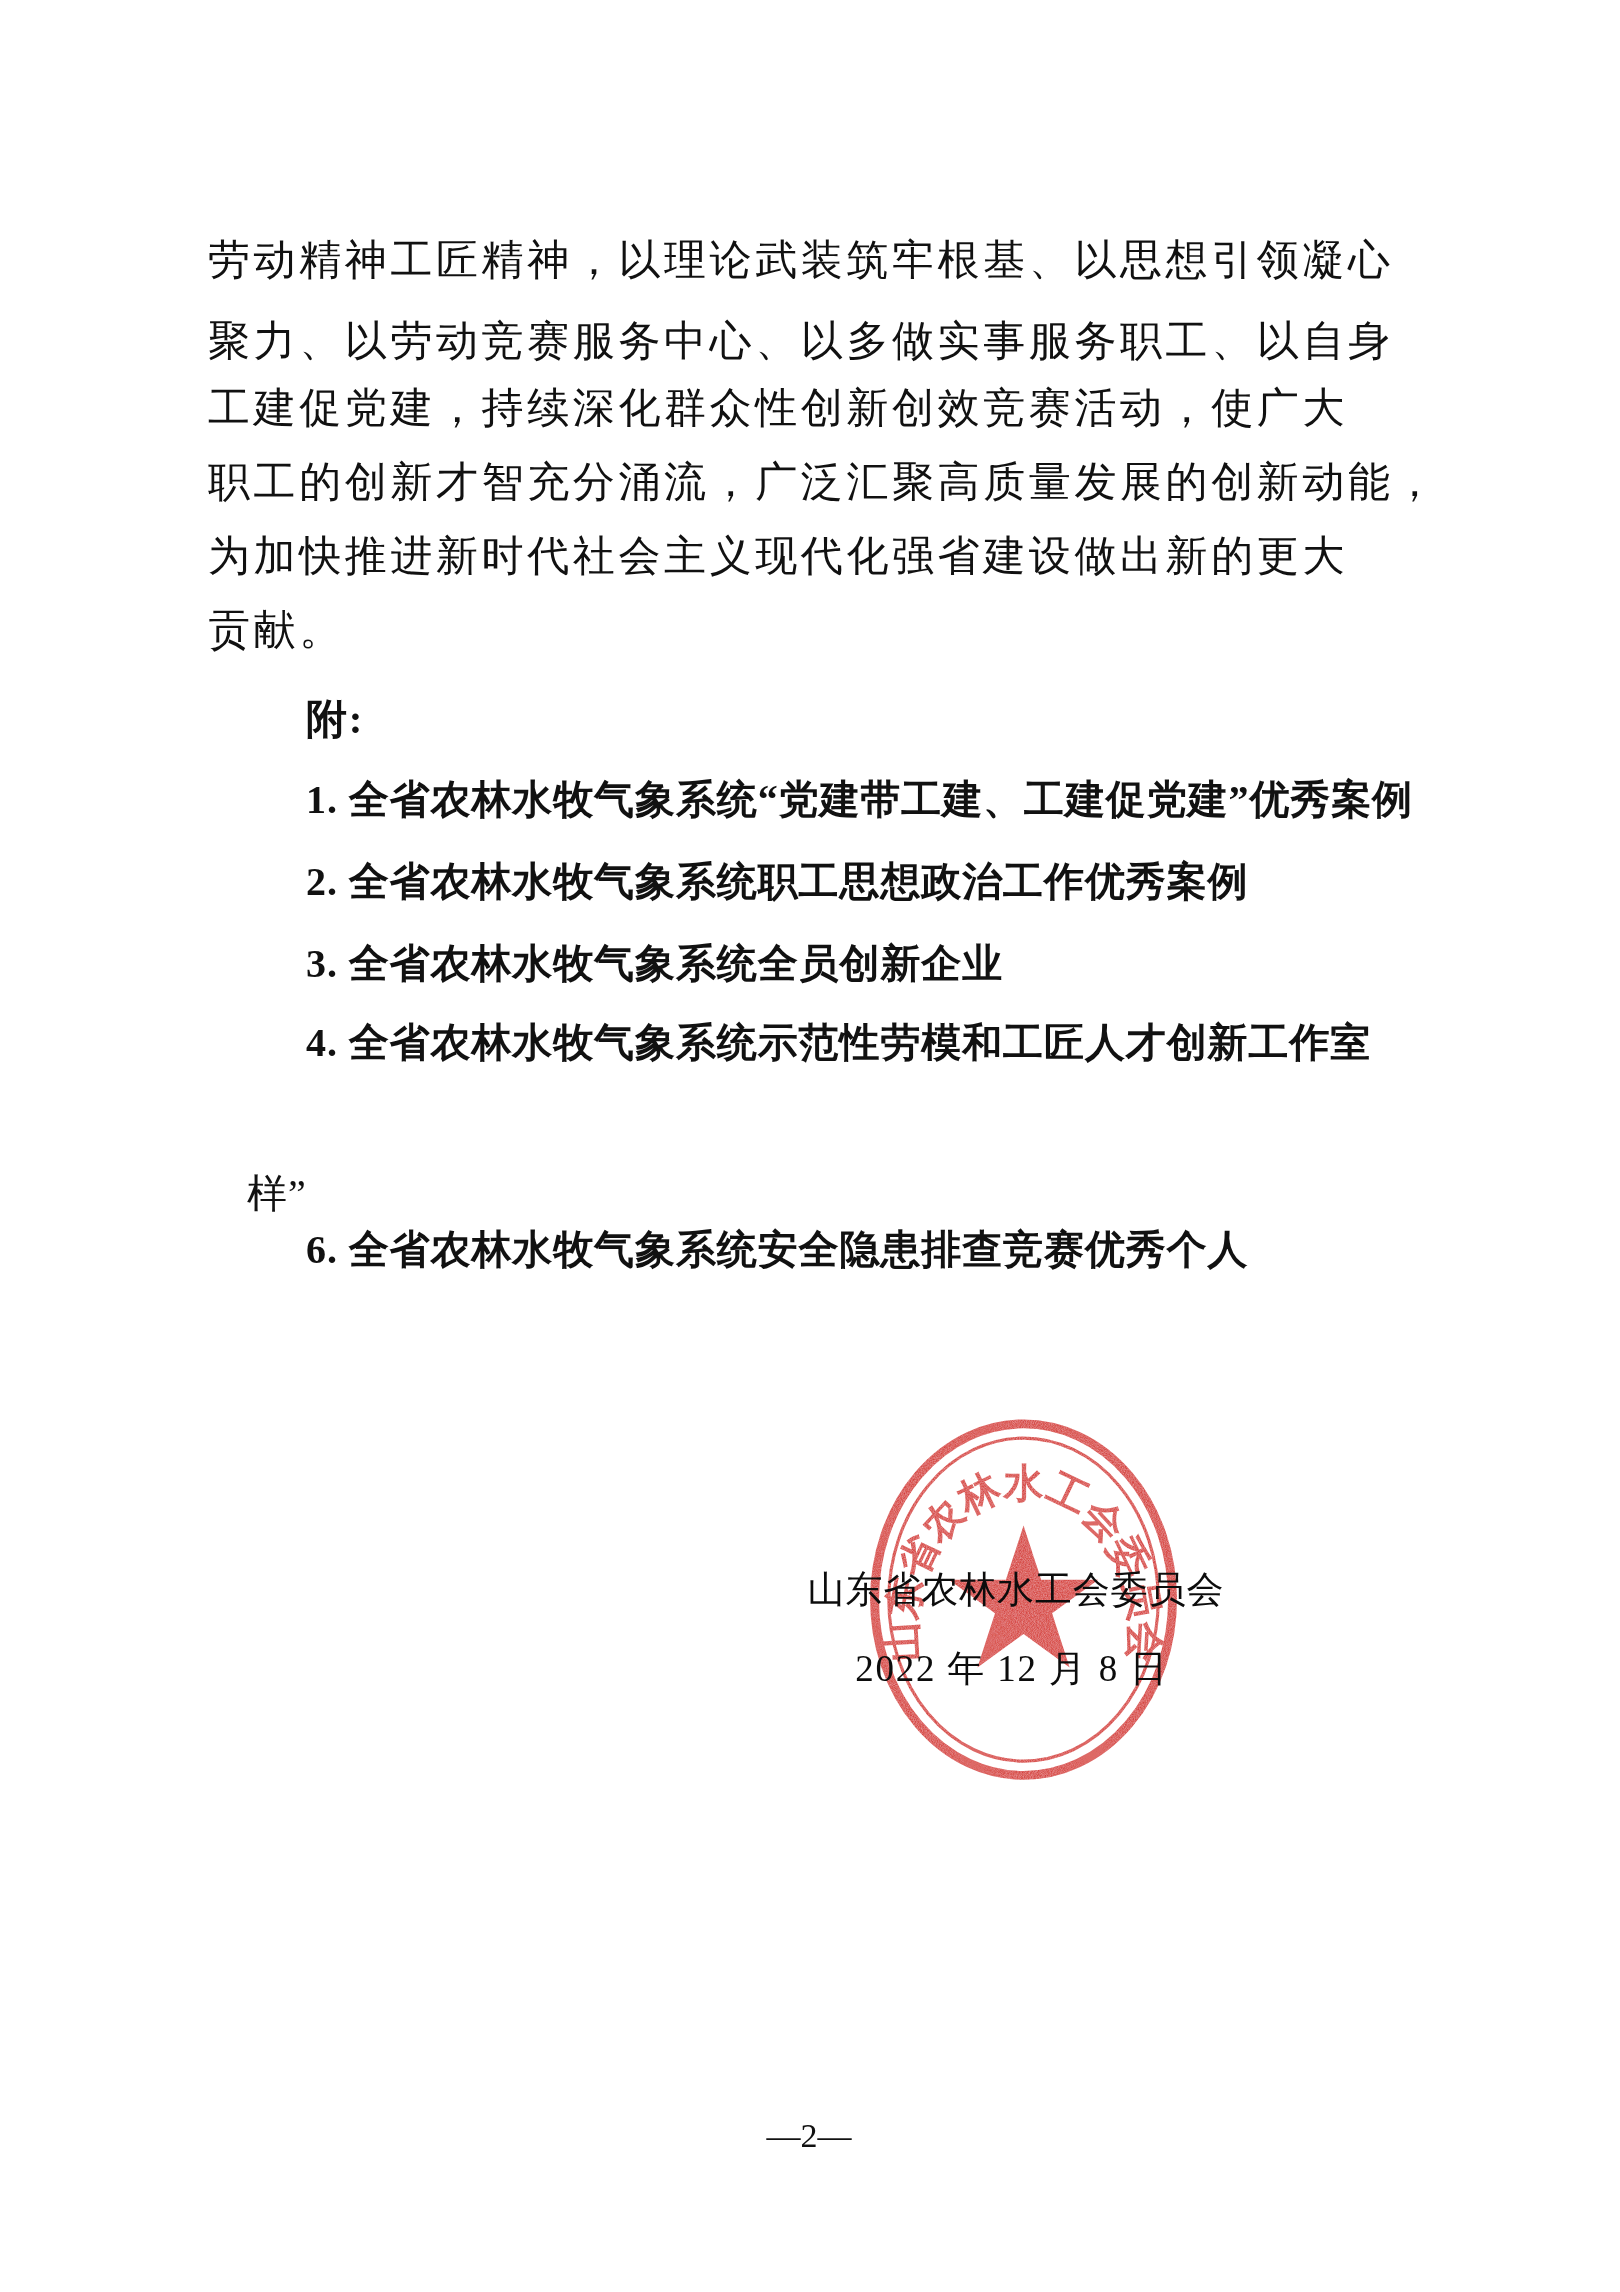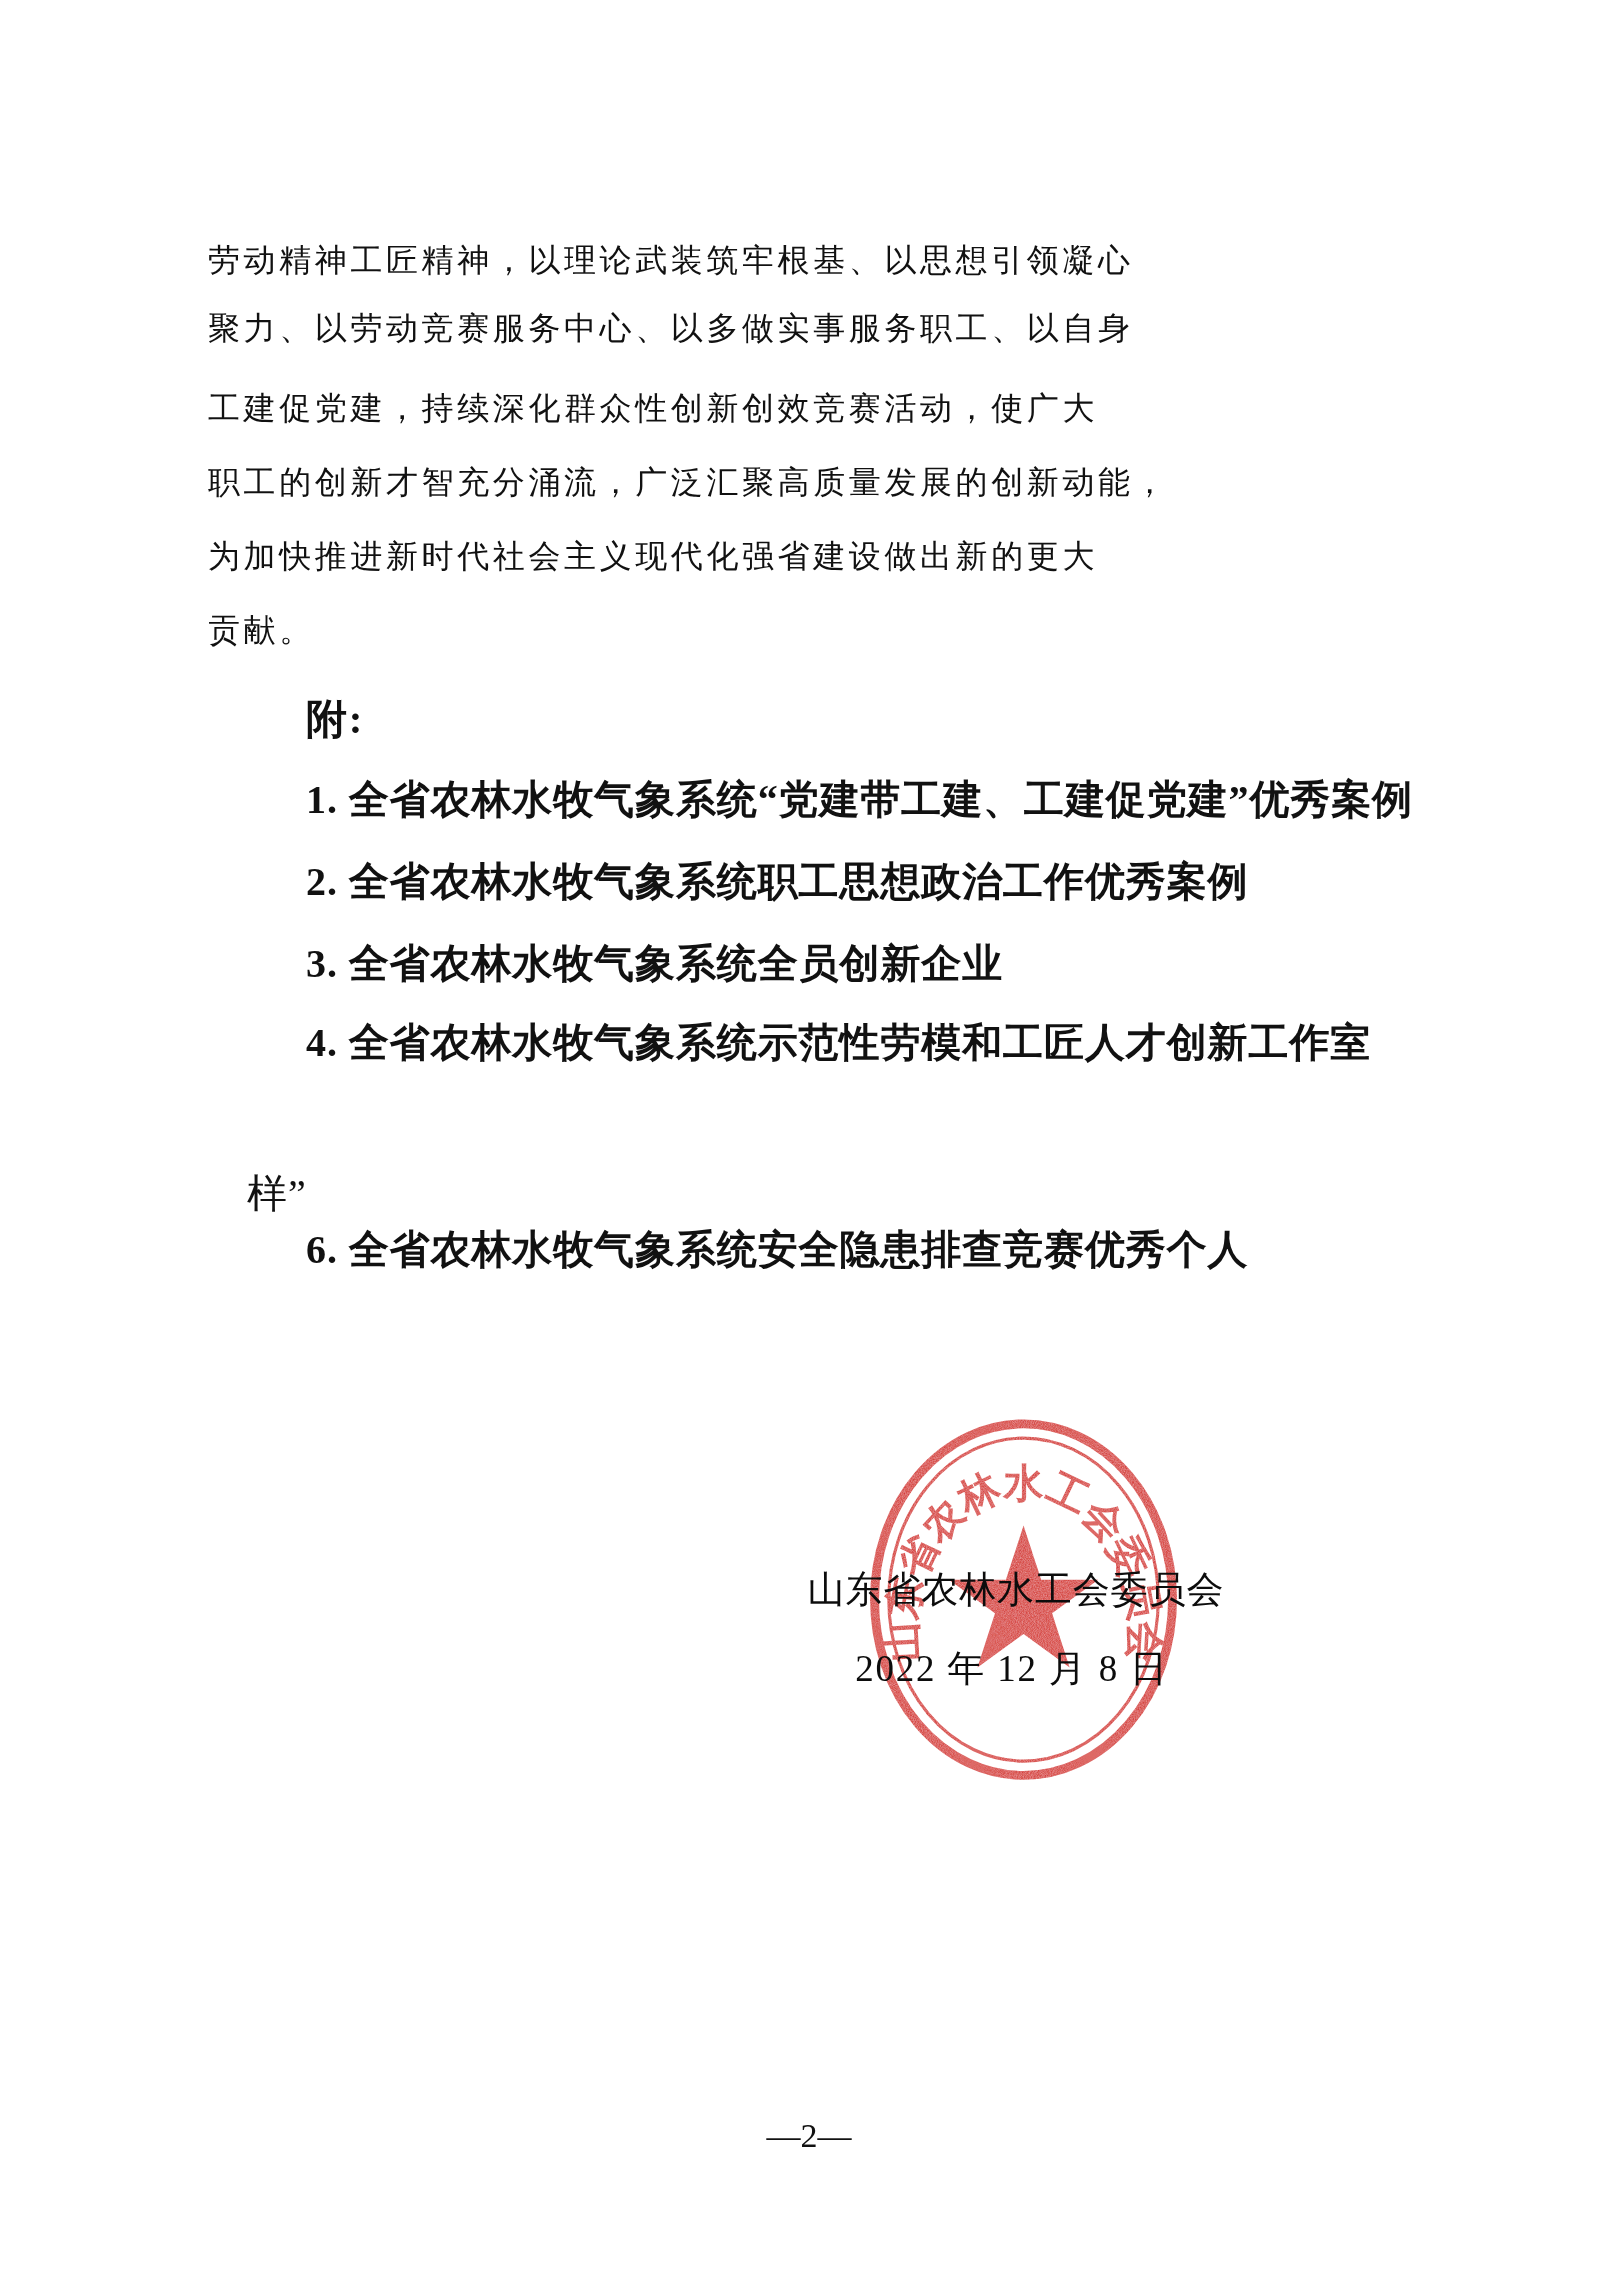--- a/index.html
+++ b/index.html
@@ -14,21 +14,21 @@
     background: #ffffff;
     overflow: hidden;
     font-family: "Liberation Serif", "DejaVu Serif", serif;
     color: #111111;
   }
   .body-line {
     position: absolute;
     left: 208px;
     width: 1248px;
     height: 74px;
-    font-size: 32px;
+    font-size: 42px;
     letter-spacing: 3.6px;
     white-space: nowrap;
     line-height: 74px;
   }
   .attach-heading {
     position: absolute;
     left: 306px;
     font-size: 41px;
     font-weight: bold;
     letter-spacing: 1.8px;
@@ -93,21 +93,21 @@
     color: #111111;
     white-space: nowrap;
   }
 </style>
 </head>
 <body>
 
 <div class="page">
 
   <div class="body-line" style="top:223px">劳动精神工匠精神，以理论武装筑牢根基、以思想引领凝心</div>
-  <div class="body-line" style="top:291px">聚力、以劳动竞赛服务中心、以多做实事服务职工、以自身</div>
+  <div class="body-line" style="top:304px">聚力、以劳动竞赛服务中心、以多做实事服务职工、以自身</div>
   <div class="body-line" style="top:371px">工建促党建，持续深化群众性创新创效竞赛活动，使广大</div>
   <div class="body-line" style="top:445px">职工的创新才智充分涌流，广泛汇聚高质量发展的创新动能，</div>
   <div class="body-line" style="top:519px">为加快推进新时代社会主义现代化强省建设做出新的更大</div>
   <div class="body-line" style="top:593px">贡献。</div>
 
   <div class="attach-heading" style="top:693px">附:</div>
 
   <div class="attach-item" style="top:773px">1. 全省农林水牧气象系统“党建带工建、工建促党建”优秀案例</div>
   <div class="attach-item" style="top:855px">2. 全省农林水牧气象系统职工思想政治工作优秀案例</div>
   <div class="attach-item" style="top:937px">3. 全省农林水牧气象系统全员创新企业</div>

